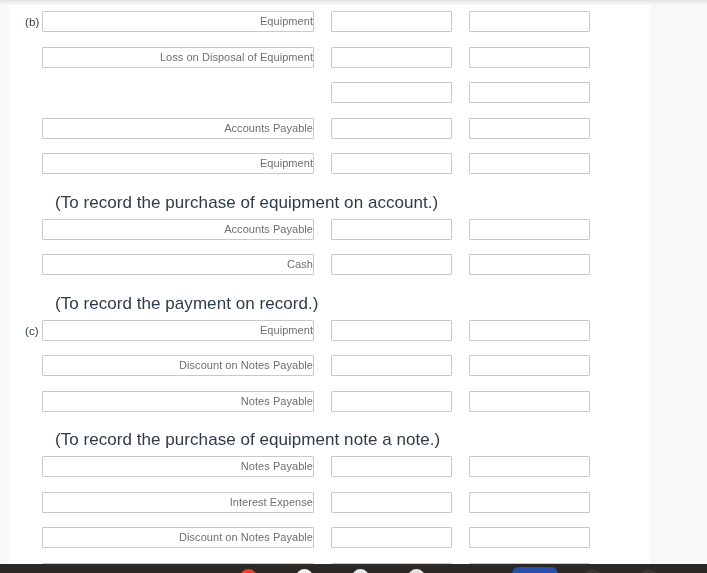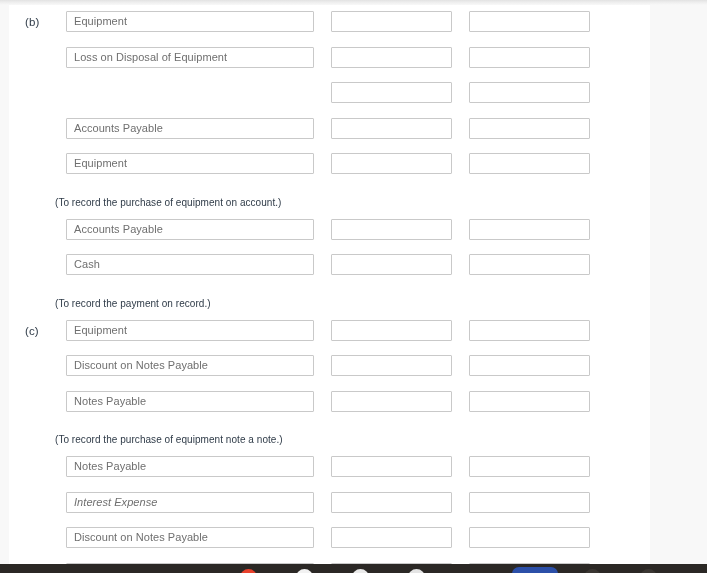--- a/index.html
+++ b/index.html
@@ -60,22 +60,23 @@
   }
   .field {
     position: absolute;
     box-sizing: border-box;
     height: 21px;
     border: 1px solid #c9c9c9;
     background: #ffffff;
     border-radius: 1px;
   }
   .field.account {
-    left: 57px;
-    width: 248px;
+    left: 33px;
+    width: 272px;
+    text-align: right;
   }
   .field.debit {
     left: 322px;
     width: 121px;
   }
   .field.credit {
     left: 460px;
     width: 121px;
   }
   .field-text {
@@ -92,21 +93,21 @@
   
   .caption-row {
     position: absolute;
     left: 0;
     width: 641px;
     height: 18px;
   }
   .caption-text {
     position: absolute;
     left: 46px;
-    font-size: 10px;
+    font-size: 17px;
     line-height: 18px;
     color: #2f3b48;
     white-space: nowrap;
     letter-spacing: 0.05px;
   }
 
   
   #taskbar {
     position: absolute;
     left: 0;
@@ -259,21 +260,21 @@
           <div class="field account">
             <span class="field-text">Notes Payable</span>
           </div>
           <div class="field debit">
             <span class="field-text"></span>
           </div>
           <div class="field credit">
             <span class="field-text"></span>
           </div>
         </div>
-        <div class="entry-row" style="top: 491.5px; font-style: italic;">
+        <div class="entry-row" style="top: 491.5px;">
           <div class="field account">
             <span class="field-text">Interest Expense</span>
           </div>
           <div class="field debit">
             <span class="field-text"></span>
           </div>
           <div class="field credit">
             <span class="field-text"></span>
           </div>
         </div>

